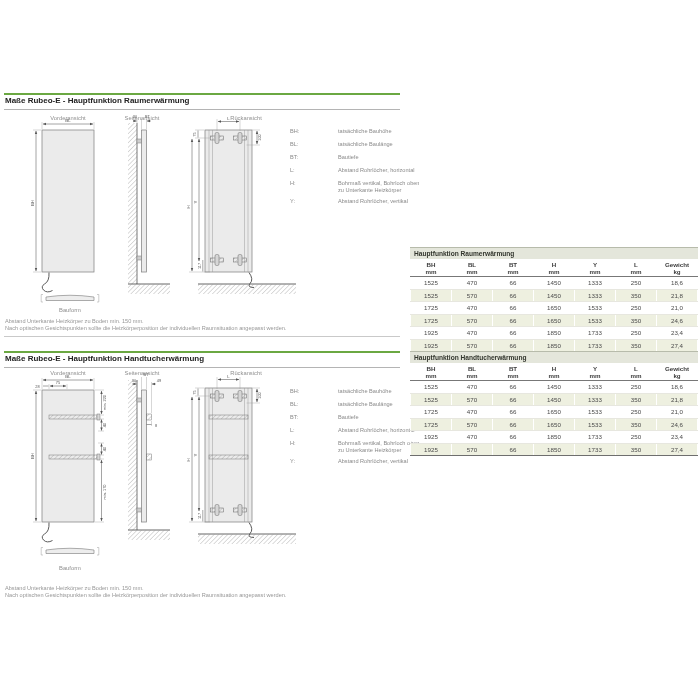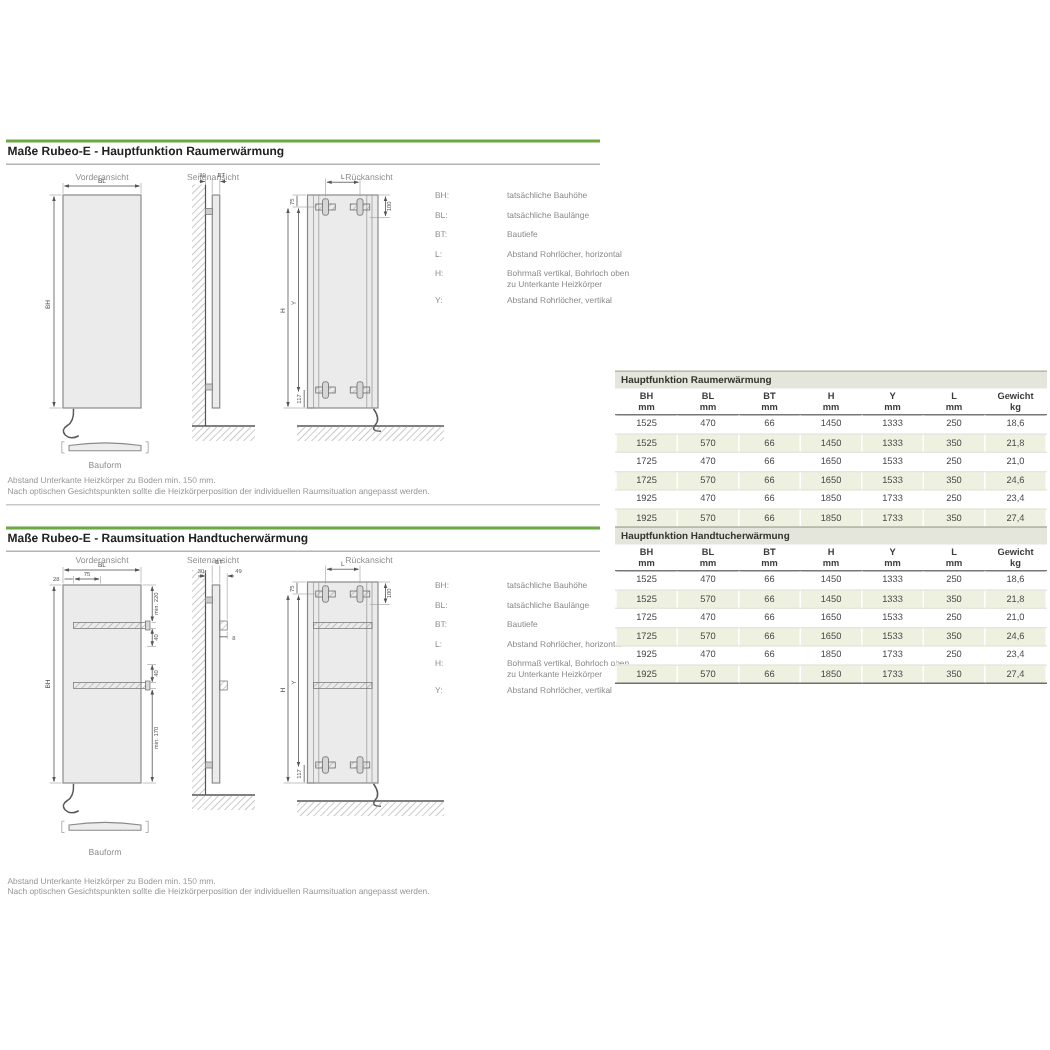--- a/index.html
+++ b/index.html
@@ -177,21 +177,21 @@
       </div>
   </div>
 
   <div class="abs notes" style="top:318px">
     <div>Abstand Unterkante Heizkörper zu Boden min. 150 mm.</div>
     <div>Nach optischen Gesichtspunkten sollte die Heizkörperposition der individuellen Raumsituation angepasst werden.</div>
   </div>
   <div class="abs gray-rule" style="top:336px;background:#c9c9c9"></div>
 
   <div class="abs green-rule" style="top:351px"></div>
-  <div class="abs section-title" style="top:354px">Maße Rubeo-E - Raumsituation Handtucherwärmung</div>
+  <div class="abs section-title" style="top:354px">Maße Rubeo-E - Hauptfunktion Handtucherwärmung</div>
   <div class="abs gray-rule" style="top:367px"></div>
 
   <svg class="abs" style="top:368px;left:0" width="400" height="232" viewBox="0 0 400 232">
     <defs>
       <pattern id="h2" width="3.2" height="3.2" patternUnits="userSpaceOnUse" patternTransform="rotate(45)">
         <line x1="0" y1="0" x2="0" y2="3.2" stroke="#9a9a9a" stroke-width="0.7"></line>
       </pattern>
       <marker id="ar2" markerWidth="7" markerHeight="6" refX="5.6" refY="3" orient="auto-start-reverse">
         <path d="M0,0.8 L6,3 L0,5.2 z" fill="#555"></path>
       </marker>

